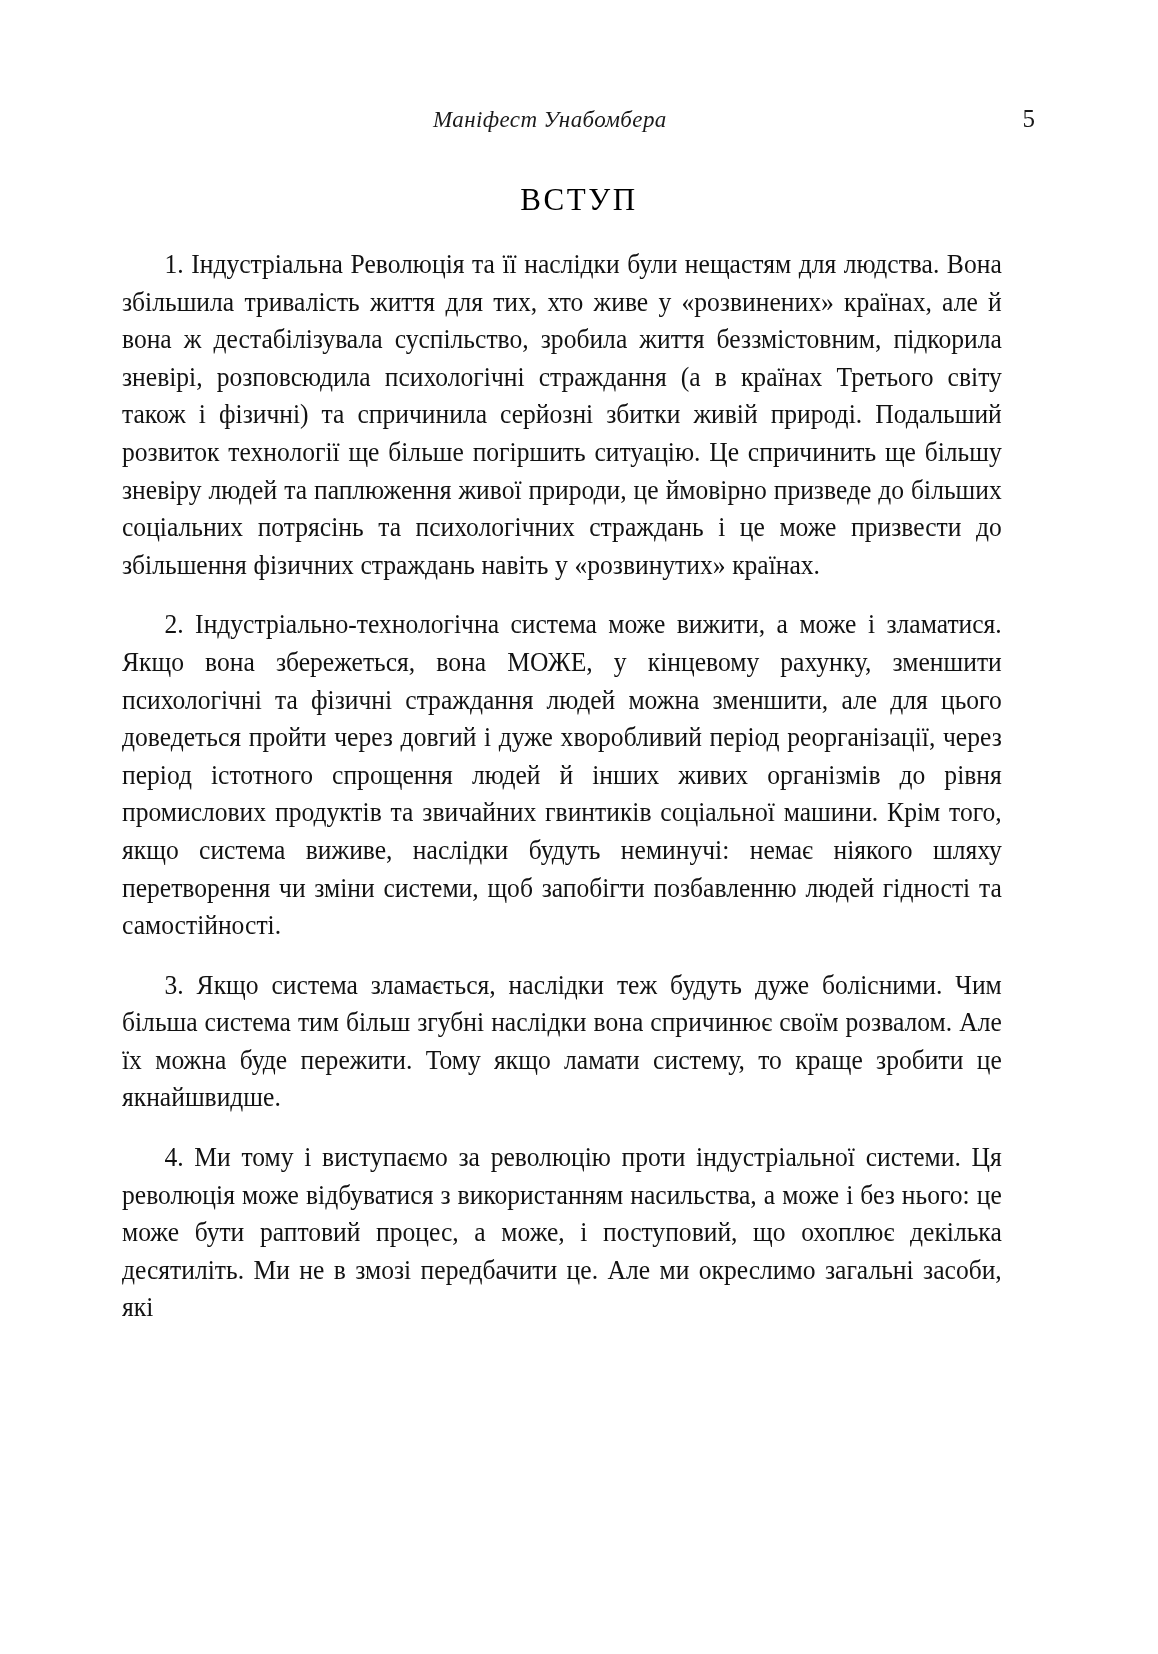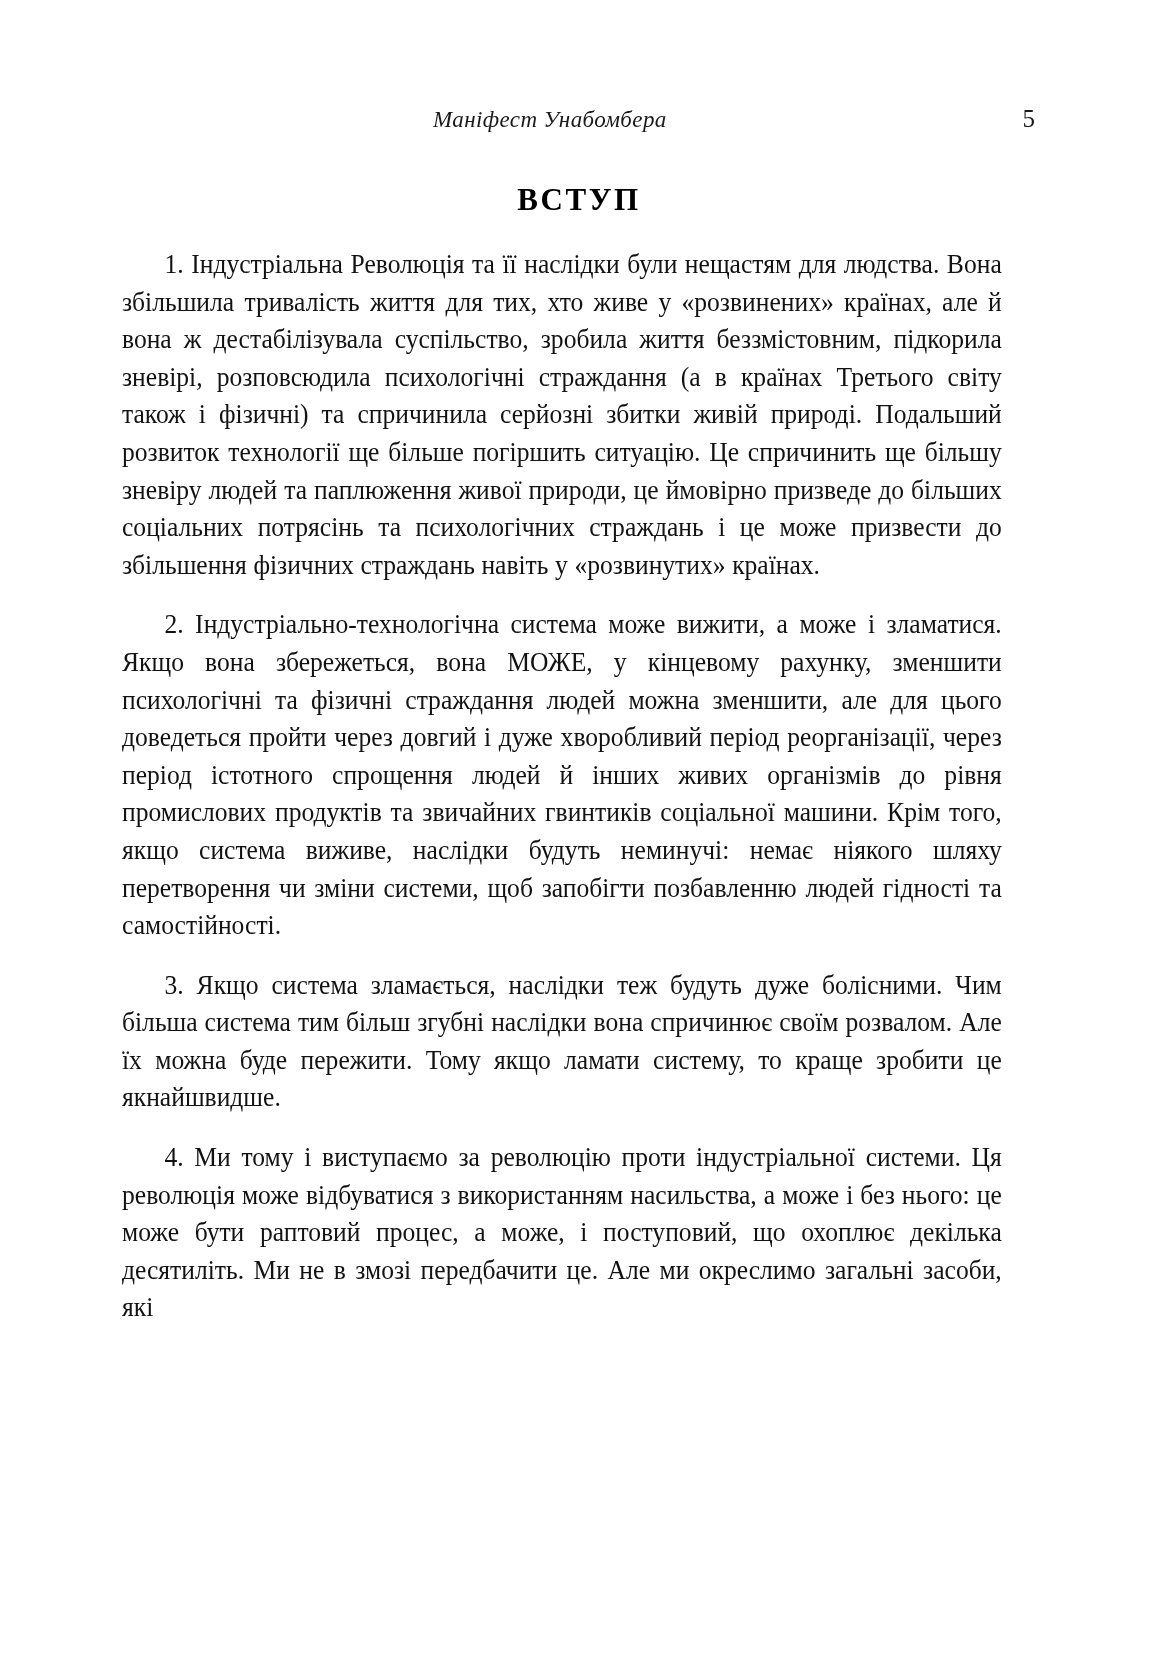--- a/index.html
+++ b/index.html
@@ -45,21 +45,21 @@
     font-family: "Liberation Serif", "DejaVu Serif", serif;
   }
 
   
   .chapter-heading {
     position: absolute;
     top: 172px;
     left: 0;
     width: 100%;
     text-align: center;
-    font-weight: bold;
+    font-weight: normal;
     font-size: 31px;
     letter-spacing: 2.6px;
     color: #000000;
   }
 
   
   .textblock {
     position: absolute;
     top: 236px;
     left: 122px;

